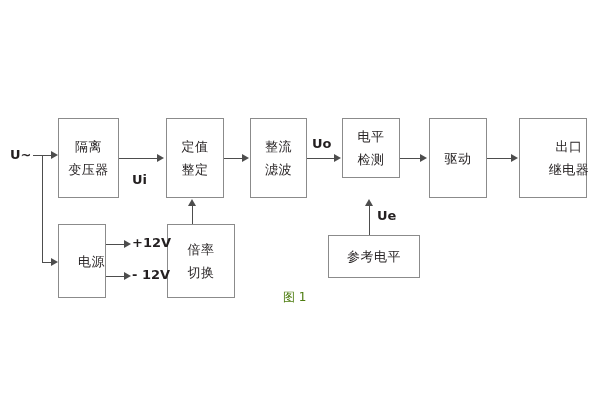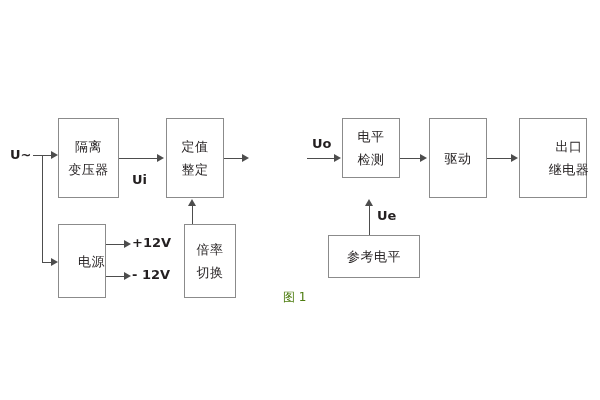--- a/index.html
+++ b/index.html
@@ -126,25 +126,29 @@
 
   <div class="block one-line" style="left:58px; top:224px; width:48px; height:74px;align-items:flex-end;">
     <span class="ln">电源</span>
   </div>
 
   <div class="block" style="left:166px; top:118px; width:58px; height:80px;">
     <span class="ln">定值</span>
     <span class="ln">整定</span>
   </div>
 
-  <div class="block" style="left:184px; top:224px; width:52px; height:74px;">
+  <div class="block" style="left:167px; top:224px; width:68px; height:74px;">
     <span class="ln">倍率</span>
     <span class="ln">切换</span>
   </div>
 
+  <div class="block" style="left:250px; top:118px; width:57px; height:80px;">
+    <span class="ln">整流</span>
+    <span class="ln">滤波</span>
+  </div>
 
   <div class="block" style="left:342px; top:118px; width:58px; height:60px;">
     <span class="ln">电平</span>
     <span class="ln">检测</span>
   </div>
 
   <div class="block one-line" style="left:328px; top:235px; width:92px; height:43px;">
     <span class="ln">参考电平</span>
   </div>
 

